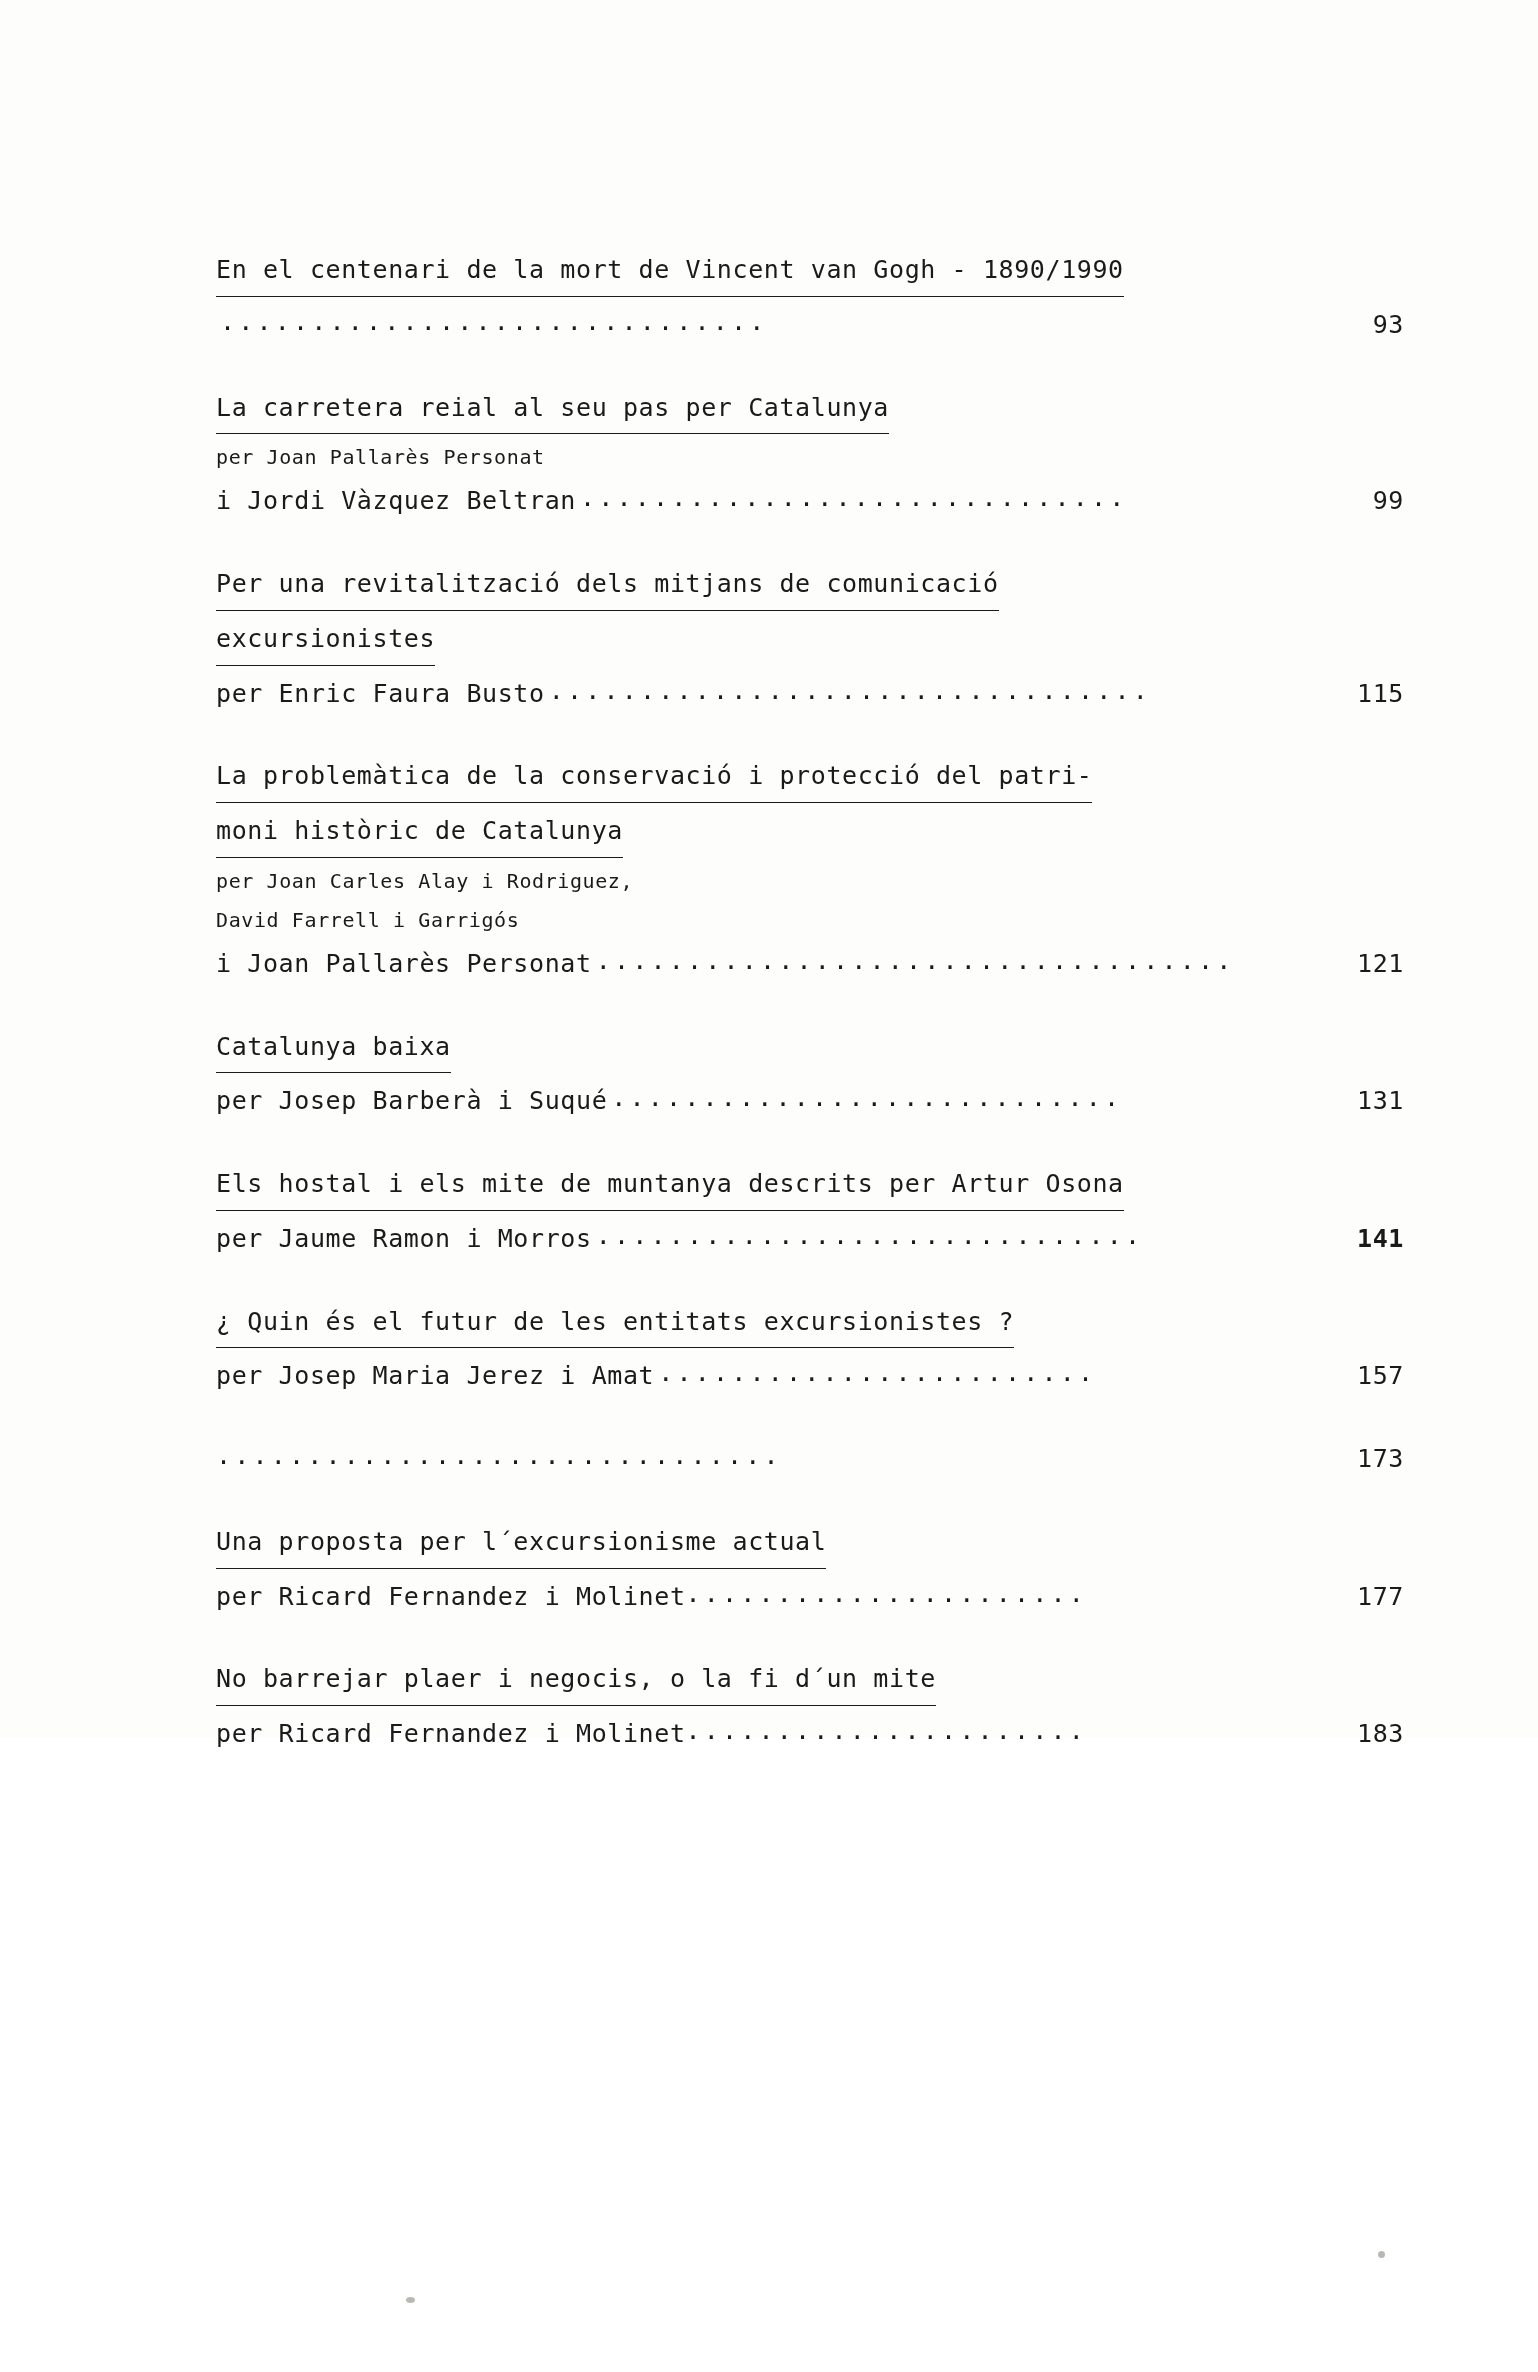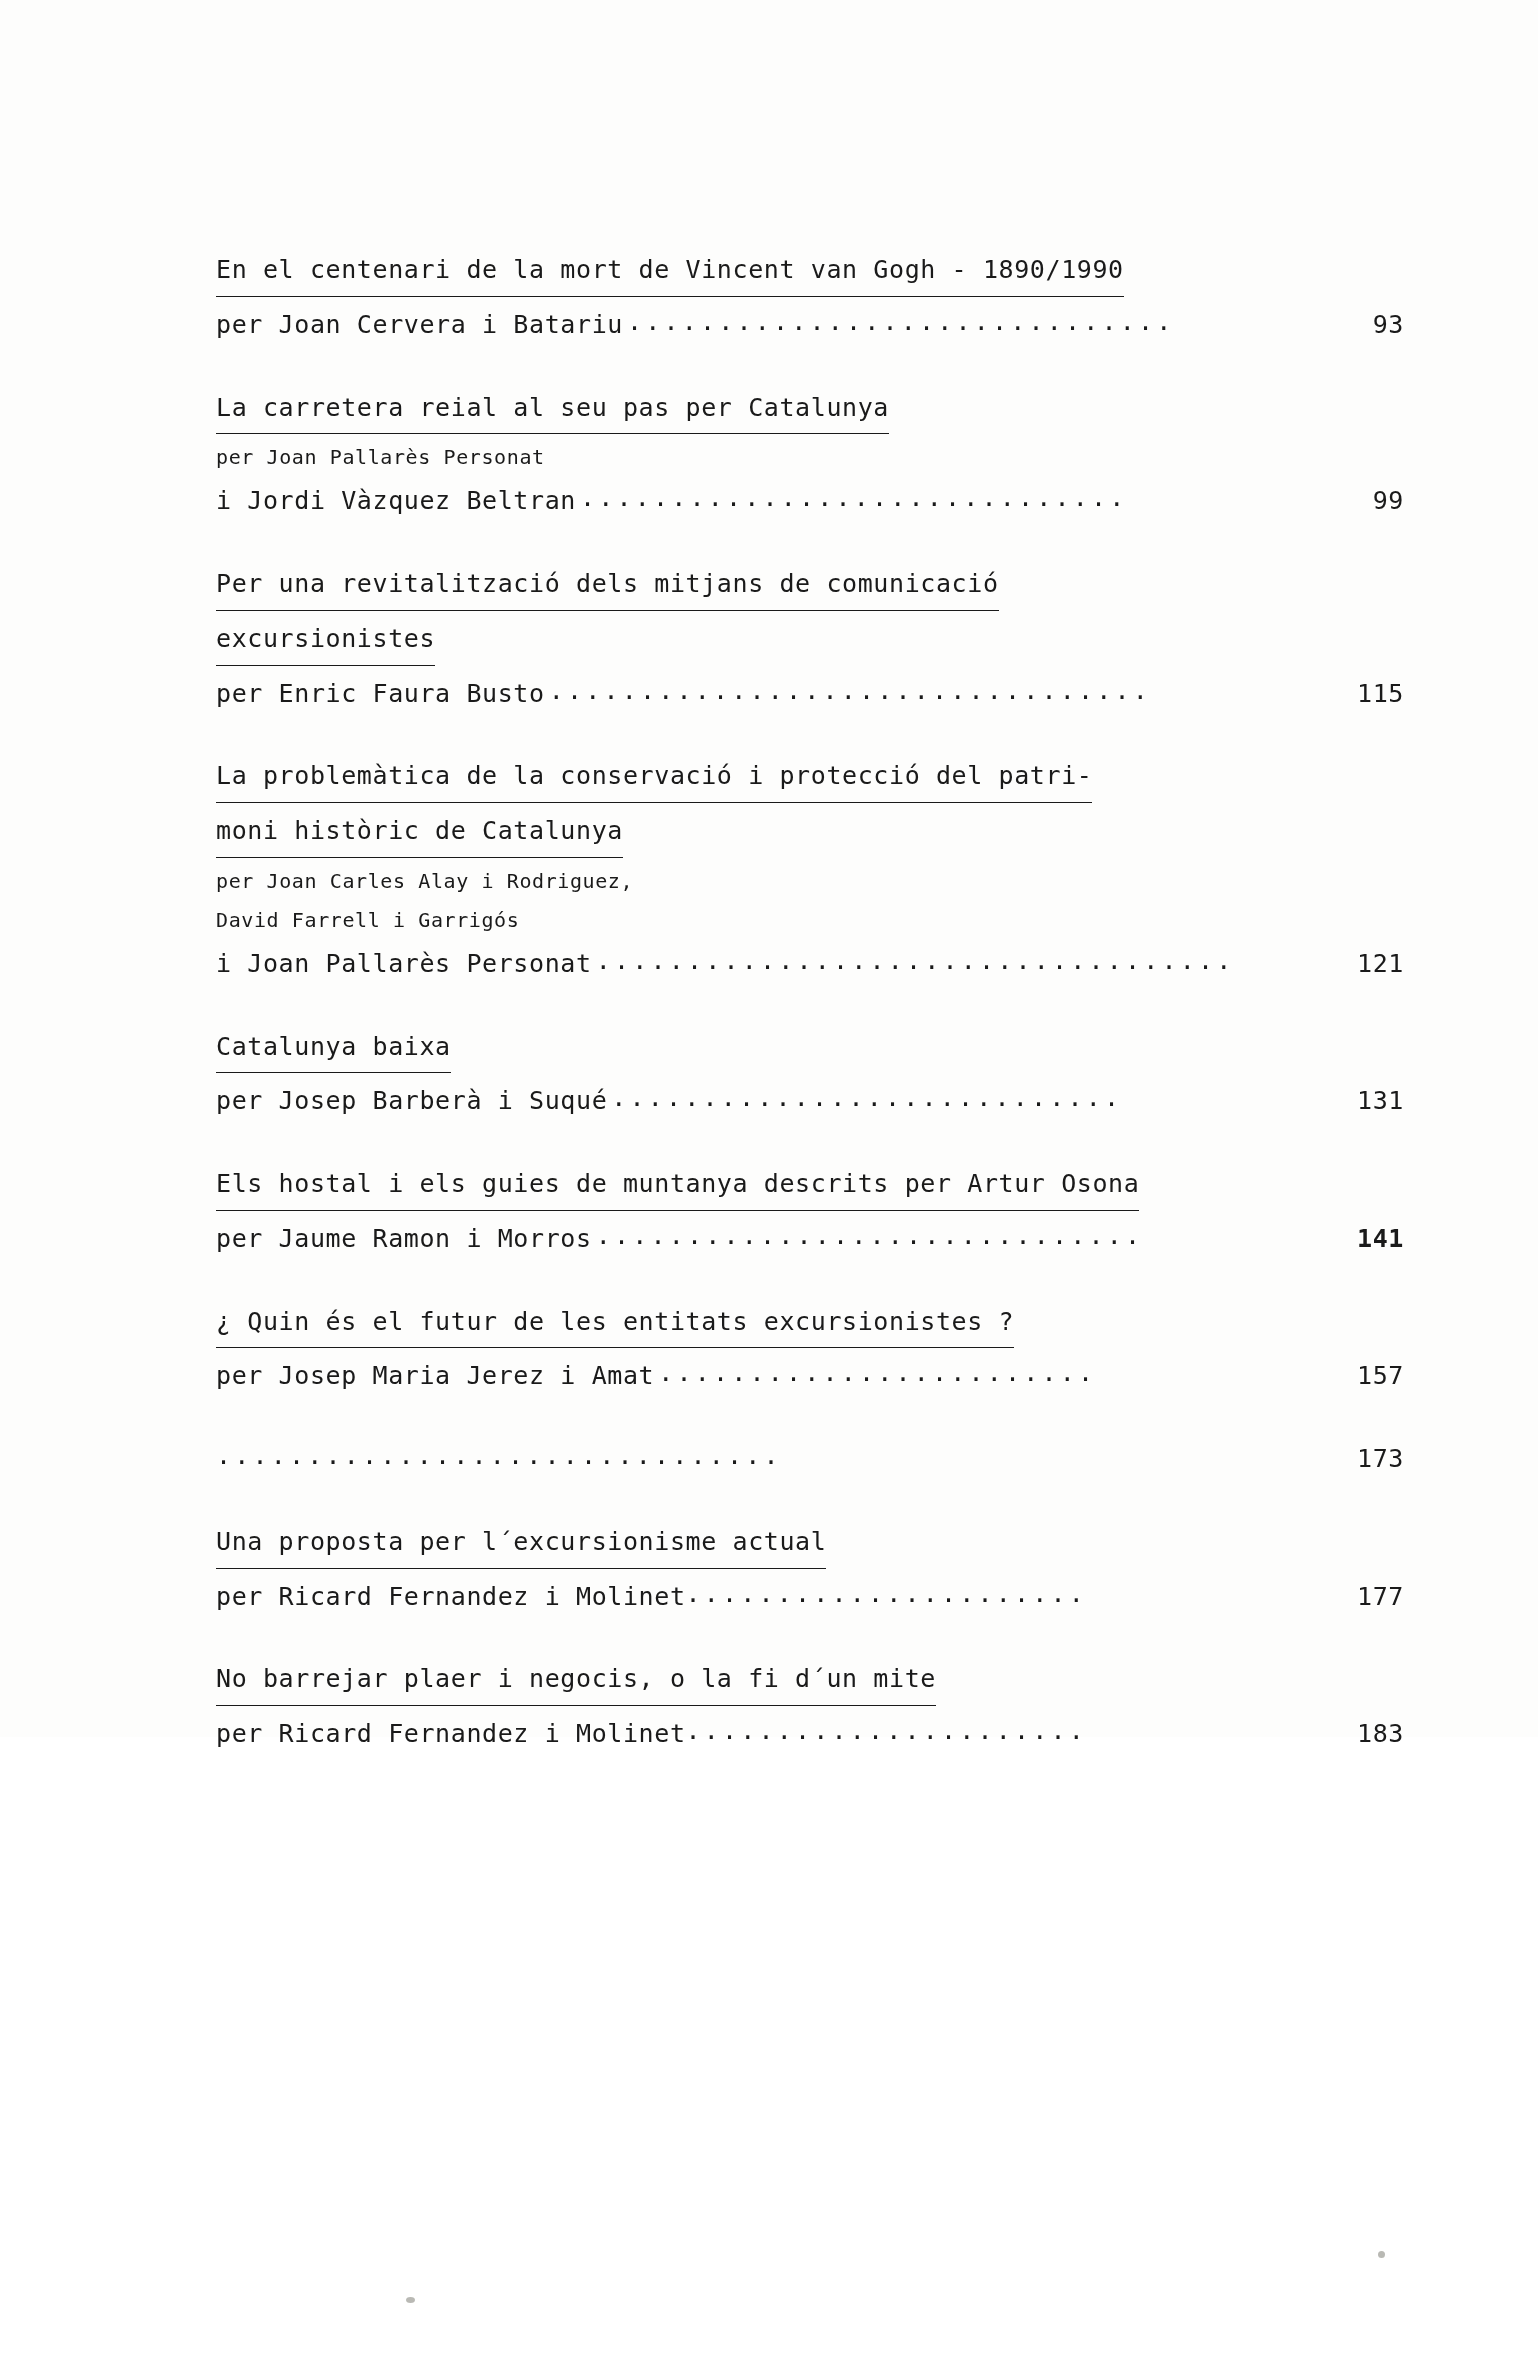--- a/index.html
+++ b/index.html
@@ -93,21 +93,20 @@
 <body>
 
 <div class="page">
   <div class="toc">
 
     <div class="entry">
       <div class="title-block">
         <div class="title-line">En el centenari de la mort de Vincent van Gogh - 1890/1990</div>
       </div>
       <div class="author-row">
-        <span class="author">per Joan Cervera i Batariu</span>
         <span class="leader">..............................</span>
         <span class="page-num">93</span>
       </div>
     </div>
 
     <div class="entry">
       <div class="title-block">
         <div class="title-line">La carretera reial al seu pas per Catalunya</div>
       </div>
       <div class="plain-line">per Joan Pallarès Personat</div>
@@ -154,21 +153,21 @@
       </div>
       <div class="author-row">
         <span class="author">per Josep Barberà i Suqué</span>
         <span class="leader">............................</span>
         <span class="page-num">131</span>
       </div>
     </div>
 
     <div class="entry">
       <div class="title-block">
-        <div class="title-line">Els hostal i els guies de muntanya descrits per Artur Osona</div>
+        <div class="title-line">Els hostal i els mite de muntanya descrits per Artur Osona</div>
       </div>
       <div class="author-row">
         <span class="author">per Jaume Ramon i Morros</span>
         <span class="leader">..............................</span>
         <span class="page-num bold">141</span>
       </div>
     </div>
 
     <div class="entry">
       <div class="title-block">

